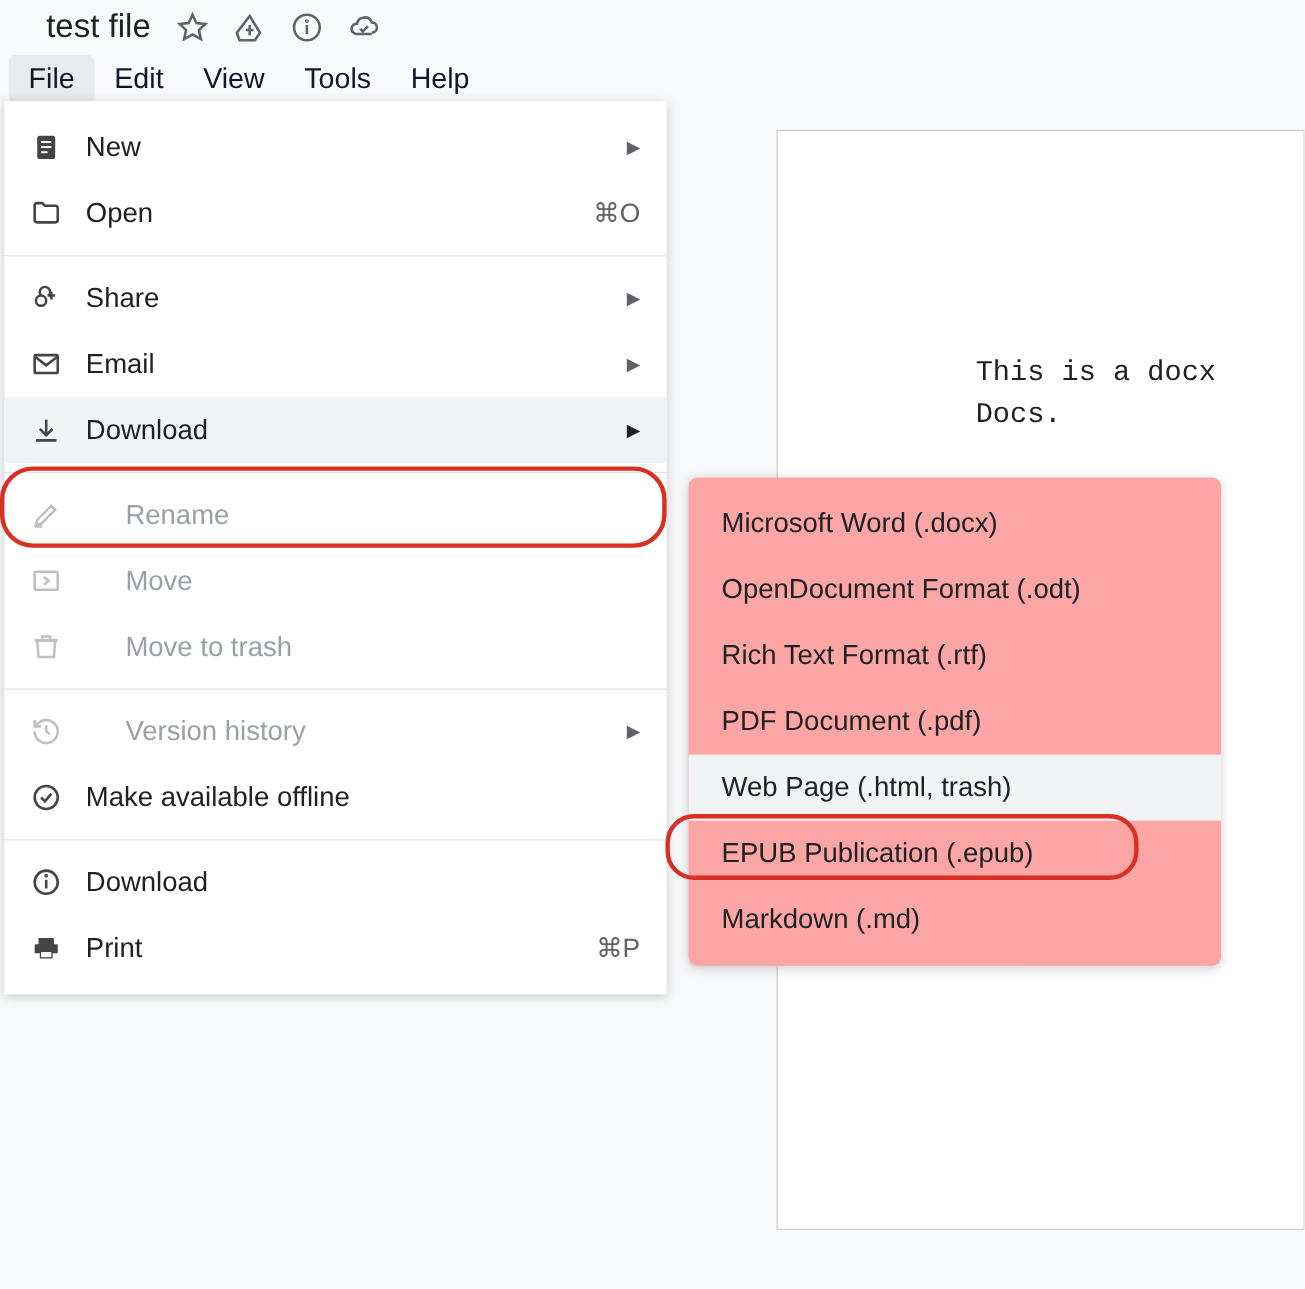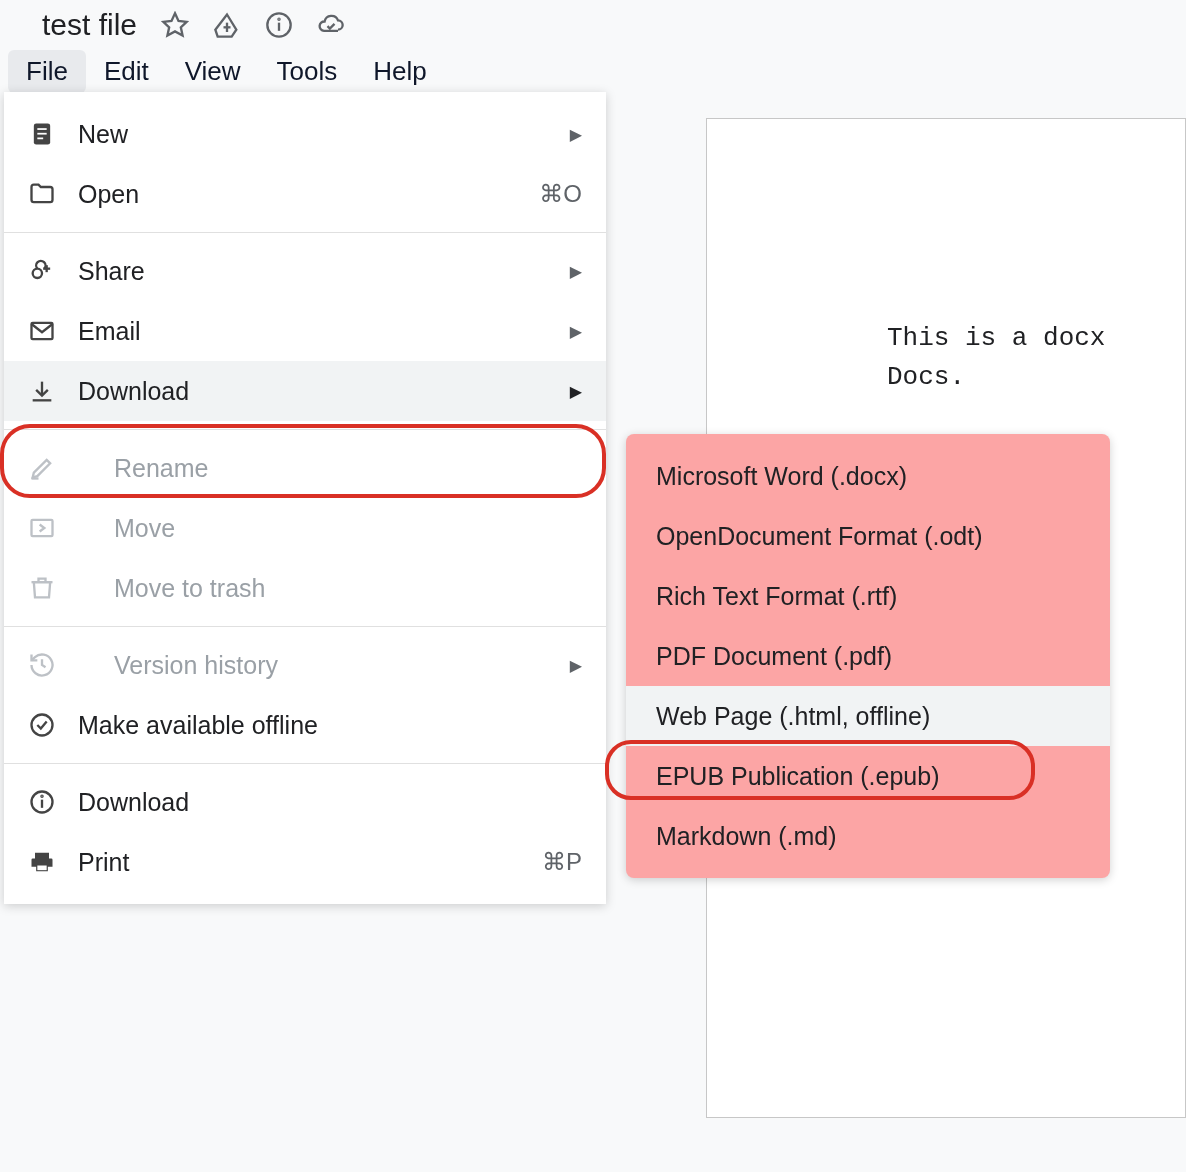--- a/index.html
+++ b/index.html
@@ -357,19 +357,19 @@
     <span class="menu-shortcut">⌘P</span>
   </div>
 
 </div>
 
 <div class="submenu">
   <div class="submenu-item">Microsoft Word (.docx)</div>
   <div class="submenu-item">OpenDocument Format (.odt)</div>
   <div class="submenu-item">Rich Text Format (.rtf)</div>
   <div class="submenu-item">PDF Document (.pdf)</div>
-  <div class="submenu-item hovered">Web Page (.html, offline)</div>
+  <div class="submenu-item hovered">Web Page (.html, trash)</div>
   <div class="submenu-item">EPUB Publication (.epub)</div>
   <div class="submenu-item">Markdown (.md)</div>
 </div>
 
 <div class="highlight-box highlight-download"></div>
 <div class="highlight-box highlight-webpage"></div>
 
 </body></html>

